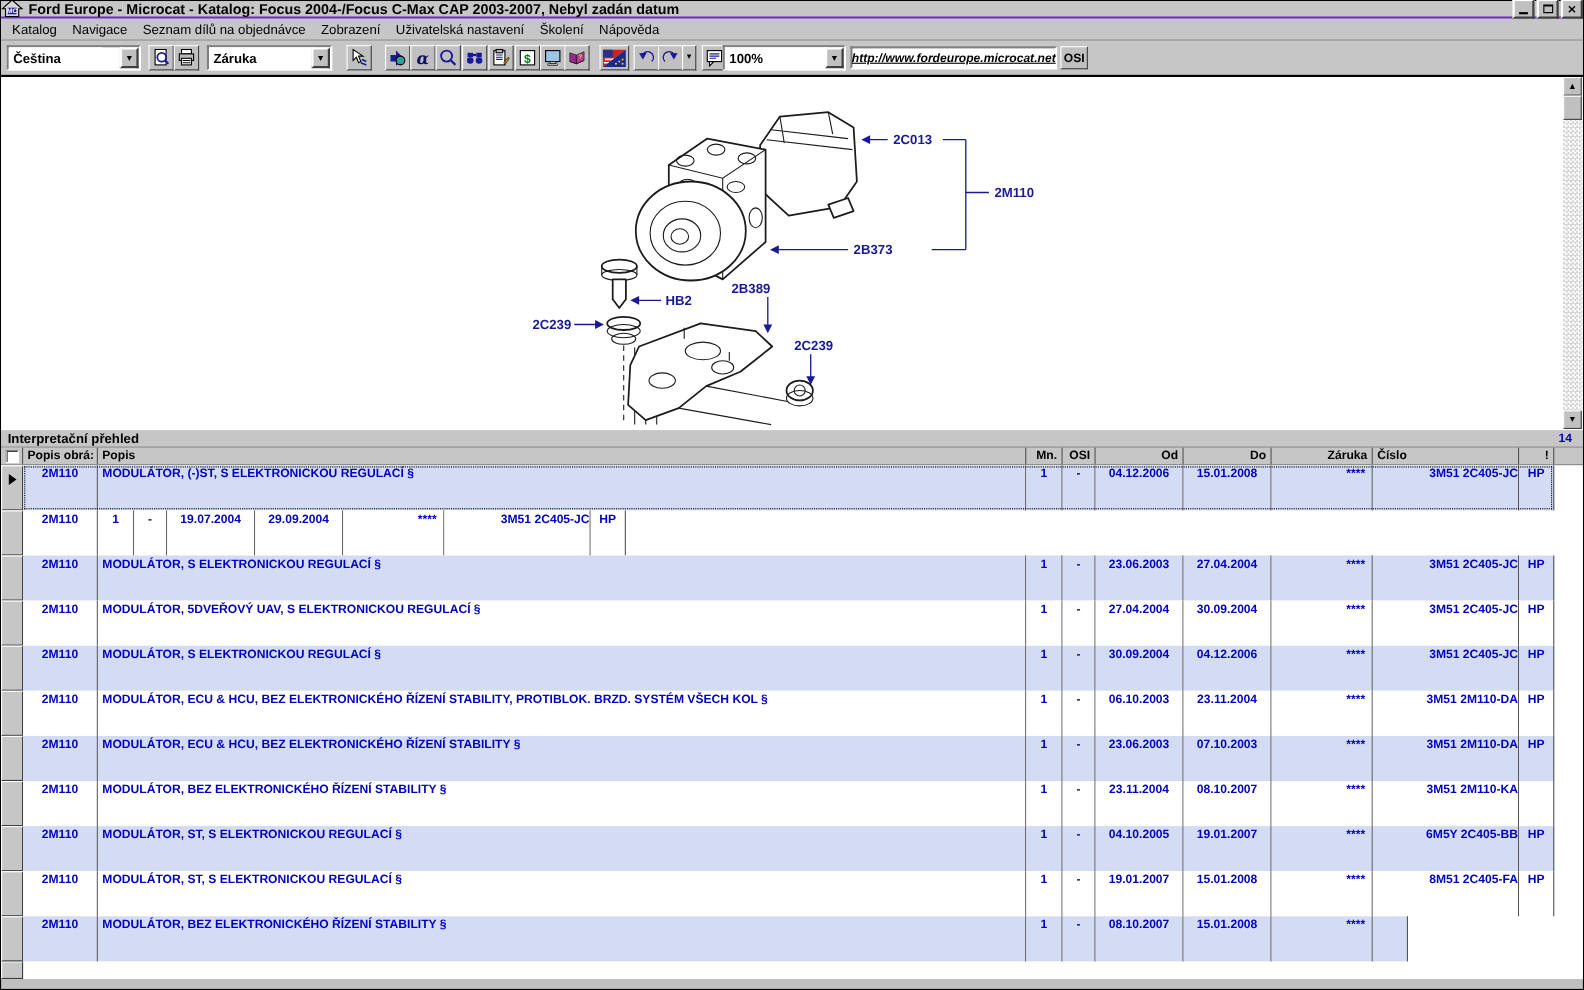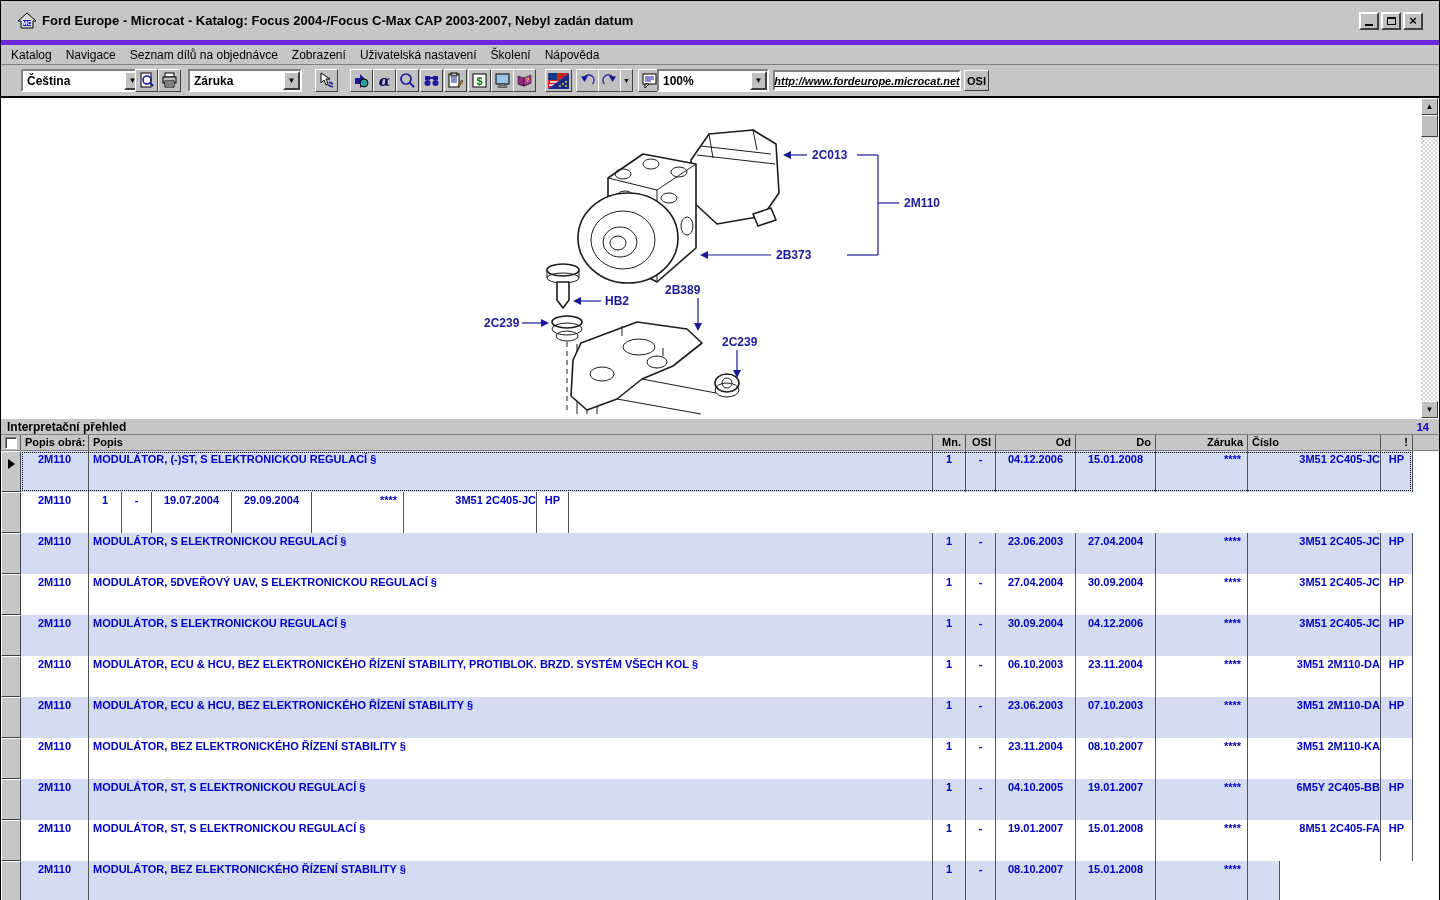--- a/index.html
+++ b/index.html
@@ -6,21 +6,21 @@
   html,body { width:1440px; height:900px; overflow:hidden; }
   body { font-family:"Liberation Sans", sans-serif; background:#c0c0c0; }
   #app { width:1440px; height:900px; border:1px solid #000; background:#c0c0c0; position:relative; }
 
   
   .raised { border:2px solid; border-color:#ffffff #404040 #404040 #ffffff; background:#c0c0c0; }
   .raised-thin { border:1px solid; border-color:#ffffff #404040 #404040 #ffffff; background:#c0c0c0; }
   .sunken { border:2px solid; border-color:#808080 #ffffff #ffffff #808080; background:#ffffff; }
 
   
-  #titlebar { height:44px; background:#c6c6c6; display:flex; align-items:center; padding:0 16px; border-bottom:5px solid #6d28d9; }
+  #titlebar { height:16px; background:#c6c6c6; display:flex; align-items:center; padding:0 0; border-bottom:2px solid #6d28d9; }
   #titlebar .app-icon { width:20px; height:18px; margin-right:5px; }
   #titlebar .title-text { font-size:13px; font-weight:bold; color:#000; flex:1; white-space:nowrap; overflow:hidden; }
   .winbtns { display:flex; gap:2px; }
   .winbtn { width:20px; height:18px; display:flex; align-items:center; justify-content:center; position:relative; cursor:default; }
   .glyph-min { width:8px; height:2px; background:#000; margin-top:8px; }
   .glyph-max { width:9px; height:8px; border:1px solid #000; border-top-width:2px; }
   .glyph-close { font-size:13px; font-weight:bold; line-height:1; }
 
   
   #menubar { height:20px; display:flex; align-items:center; gap:2px; padding:0 4px; border-bottom:1px solid #808080; box-shadow:0 1px 0 #ffffff; background:#c6c6c6; }
@@ -112,21 +112,21 @@
     <span class="menu-item">Katalog</span>
     <span class="menu-item">Navigace</span>
     <span class="menu-item">Seznam dílů na objednávce</span>
     <span class="menu-item">Zobrazení</span>
     <span class="menu-item">Uživatelská nastavení</span>
     <span class="menu-item">Školení</span>
     <span class="menu-item">Nápověda</span>
   </div>
 
   <div id="toolbar">
-    <div class="tb dropdown sunken" style="left:20px; width:122px;gap:16px;">
+    <div class="tb dropdown sunken" style="left:5px; width:122px;gap:16px;">
       <span class="dd-text">Čeština</span>
       <span class="dd-btn raised">▼</span>
     </div>
 
     <div class="tb tbtn raised-thin" style="left:134px;">
       <svg width="17" height="17" viewBox="0 0 17 17">
         <rect x="3" y="1" width="10" height="14" fill="#fff" stroke="#000"></rect>
         <circle cx="9" cy="8" r="4" fill="none" stroke="#1a1a96" stroke-width="1.6"></circle>
         <line x1="12" y1="11" x2="15" y2="14" stroke="#1a1a96" stroke-width="2"></line>
       </svg>

